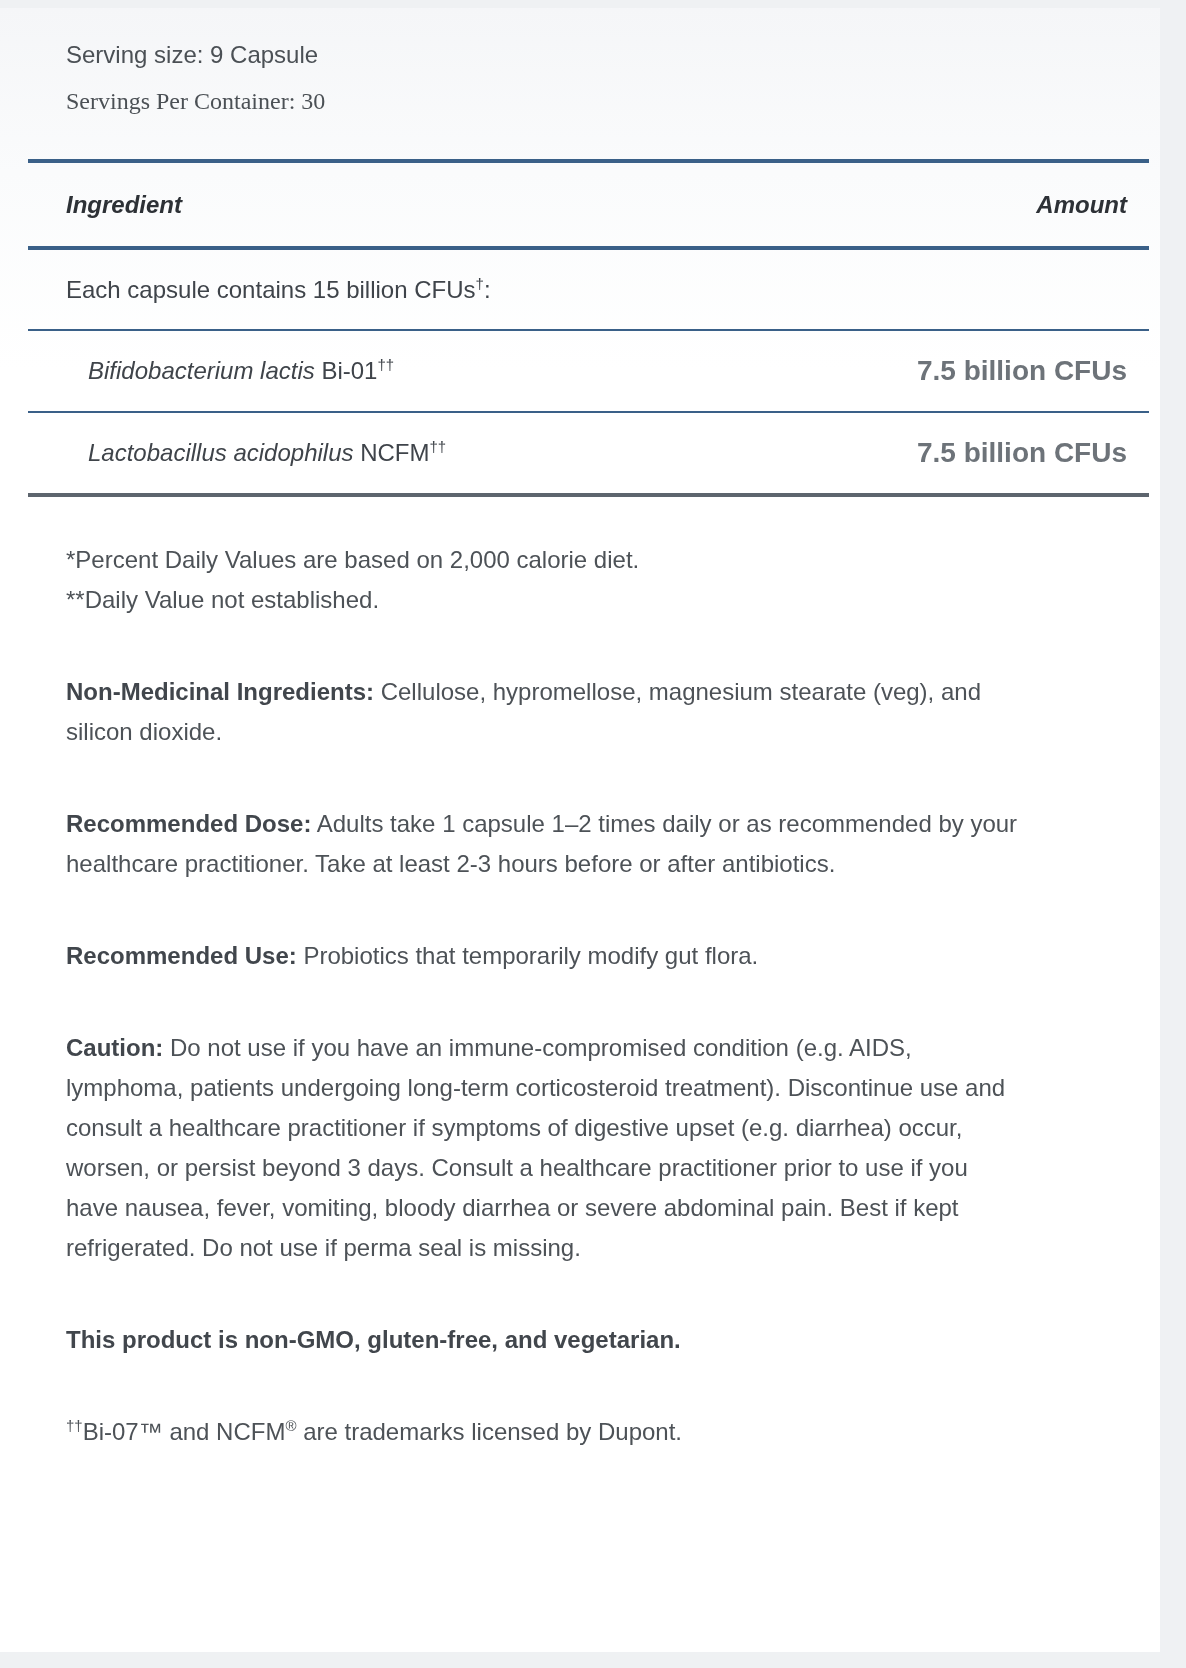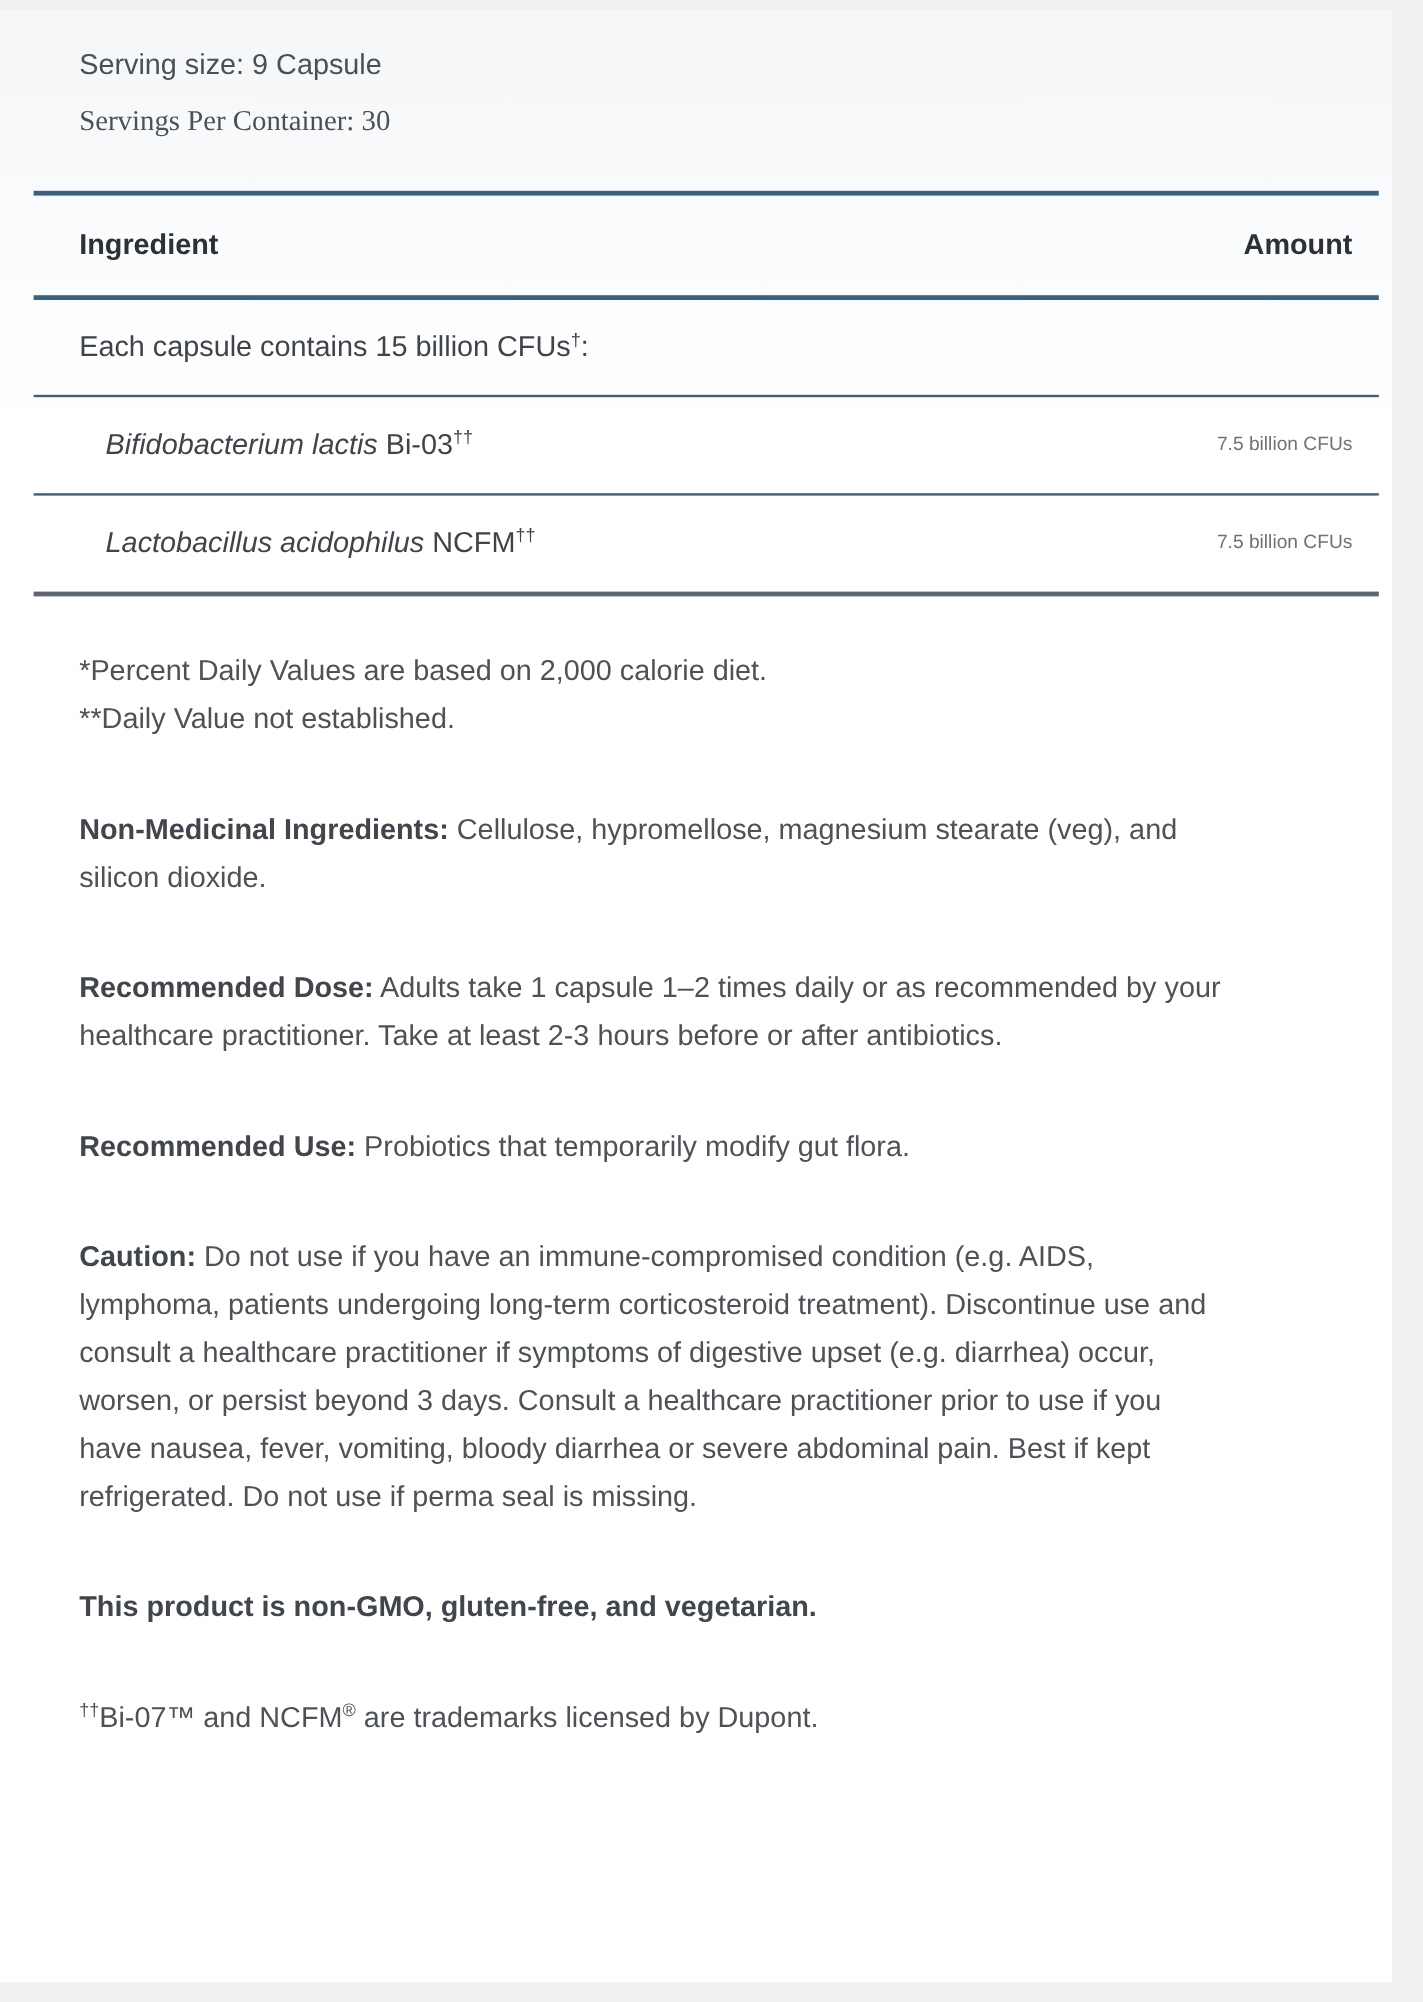--- a/index.html
+++ b/index.html
@@ -37,26 +37,26 @@
   .rule-thick-blue { height: 4px; background: #3a6088; }
   .rule-thin-blue  { height: 2px; background: #3a6088; }
   .rule-thick-gray { height: 4px; background: #5d656e; }
   .trow {
     display: flex;
     justify-content: space-between;
     align-items: center;
     padding: 0 22px 0 38px;
   }
   .header-row { height: 83px; }
-  .th { font-size: 24px; font-weight: bold; color: #2d3136; }
+  .th { font-size: 24px; font-weight: bold; color: #2d3136; font-style: italic; }
   .intro-row { height: 79px; }
   .cell-name { font-size: 24px; color: #3f444a; }
   .ing-row { height: 80px; padding-left: 60px; }
   .species { font-style: italic; }
-  .amount { font-size: 16px; color: #6d7379; }
+  .amount { font-size: 28px; color: #6d7379; font-weight: bold; }
   .sup {
     font-size: 15px;
     position: relative;
     top: -9px;
     letter-spacing: 0;
   }
   .para {
     margin: 52px 0 0 66px;
     font-size: 24px;
     line-height: 40px;
@@ -86,21 +86,21 @@
 
     <div class="rule rule-thick-blue"></div>
 
     <div class="trow intro-row">
       <span class="cell-name"><span>Each capsule contains 15 billion CFUs</span><span class="sup">†</span><span>:</span></span>
     </div>
 
     <div class="rule rule-thin-blue"></div>
 
     <div class="trow ing-row">
-      <span class="cell-name"><span class="species">Bifidobacterium lactis</span><span> Bi-03</span><span class="sup">††</span></span>
+      <span class="cell-name"><span class="species">Bifidobacterium lactis</span><span> Bi-01</span><span class="sup">††</span></span>
       <span class="amount">7.5 billion CFUs</span>
     </div>
 
     <div class="rule rule-thin-blue"></div>
 
     <div class="trow ing-row">
       <span class="cell-name"><span class="species">Lactobacillus acidophilus</span><span> NCFM</span><span class="sup">††</span></span>
       <span class="amount">7.5 billion CFUs</span>
     </div>
 

